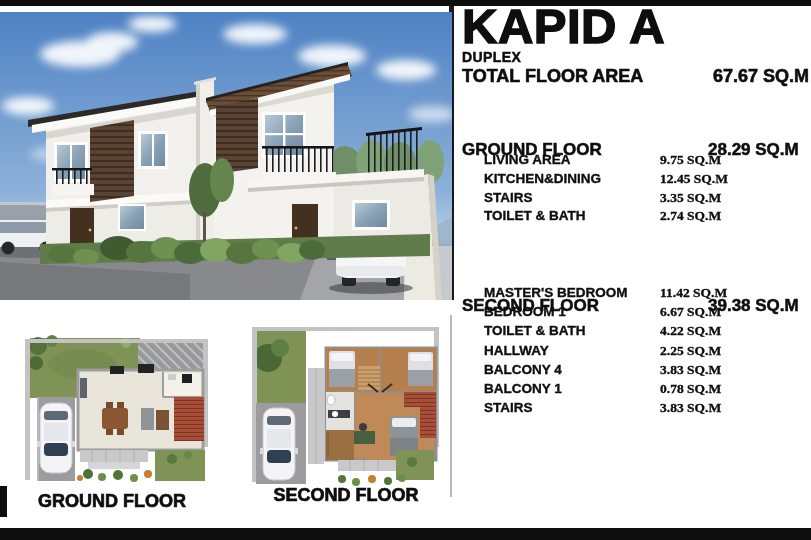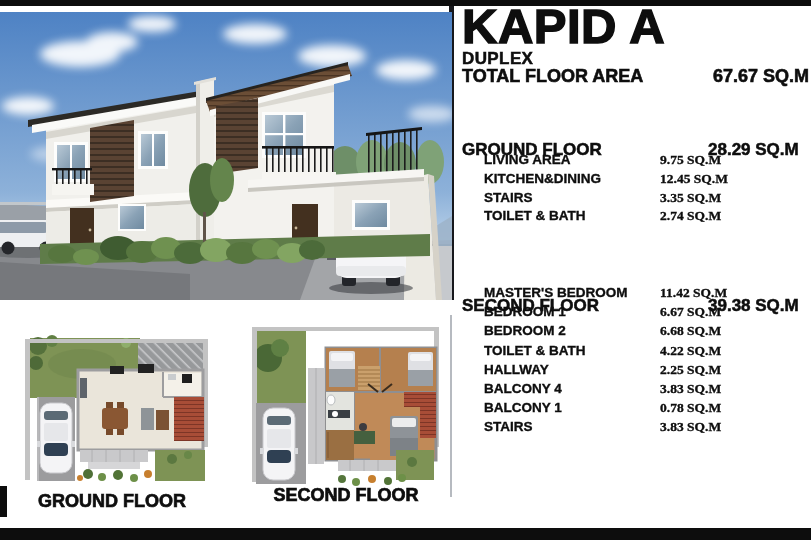--- a/index.html
+++ b/index.html
@@ -12,21 +12,21 @@
   #top-bar{left:0;top:0;width:811px;height:6px;background:#0d0d0d;}
   #bottom-bar{left:0;top:528px;width:811px;height:12px;background:#0d0d0d;}
   #left-tab{left:0;top:486px;width:7px;height:31px;background:#0d0d0d;}
   #photo-frame{left:0;top:12px;width:452px;height:288px;}
   #photo-border{left:449px;top:6px;width:5px;height:294px;background:#17181c;}
   #divider-lower{left:450px;top:315px;width:2px;height:182px;background:#b6bac0;}
   
   #panel{left:462px;top:0;width:344px;height:528px;}
   #panel .row{white-space:nowrap;}
   #title{top:6px;font-size:49px;font-weight:700;line-height:40px;letter-spacing:.5px;-webkit-text-stroke:1.5px #0e0e0e;}
-  #subtitle{top:49px;font-size:17px;font-weight:700;letter-spacing:.4px;-webkit-text-stroke:.5px #0e0e0e;}
+  #subtitle{top:49px;font-size:14px;font-weight:700;letter-spacing:.4px;-webkit-text-stroke:.5px #0e0e0e;}
   .valrow{position:relative;}
   .valrow .val{position:absolute;left:198px;top:0;white-space:nowrap;margin-left:48px;}
   #total-row{top:66px;width:344px;font-size:18px;font-weight:700;-webkit-text-stroke:.6px #0e0e0e;}
   #total-row .val{left:203px;}
   .headrow{width:344px;font-size:17px;font-weight:700;-webkit-text-stroke:.55px #0e0e0e;}
   #sec0-head{top:119px;}
   #sec1-head{top:255px;}
   .items{width:344px;font-size:13.5px;font-weight:700;-webkit-text-stroke:.35px #0e0e0e;}
   .items .row{position:relative;padding-left:22px;height:18.8px;}
   #sec1-items .row{height:19.2px;}
@@ -272,24 +272,20 @@
   <div class="abs items" id="sec1-items">
     <div class="row">
       <span class="lbl">MASTER'S BEDROOM</span>
       <span class="val">11.42 SQ.M</span>
     </div>
     <div class="row">
       <span class="lbl">BEDROOM 1</span>
       <span class="val">6.67 SQ.M</span>
     </div>
     <div class="row">
-      <span class="lbl">BEDROOM 2</span>
-      <span class="val">6.68 SQ.M</span>
-    </div>
-    <div class="row">
       <span class="lbl">TOILET &amp; BATH</span>
       <span class="val">4.22 SQ.M</span>
     </div>
     <div class="row">
       <span class="lbl">HALLWAY</span>
       <span class="val">2.25 SQ.M</span>
     </div>
     <div class="row">
       <span class="lbl">BALCONY 4</span>
       <span class="val">3.83 SQ.M</span>

